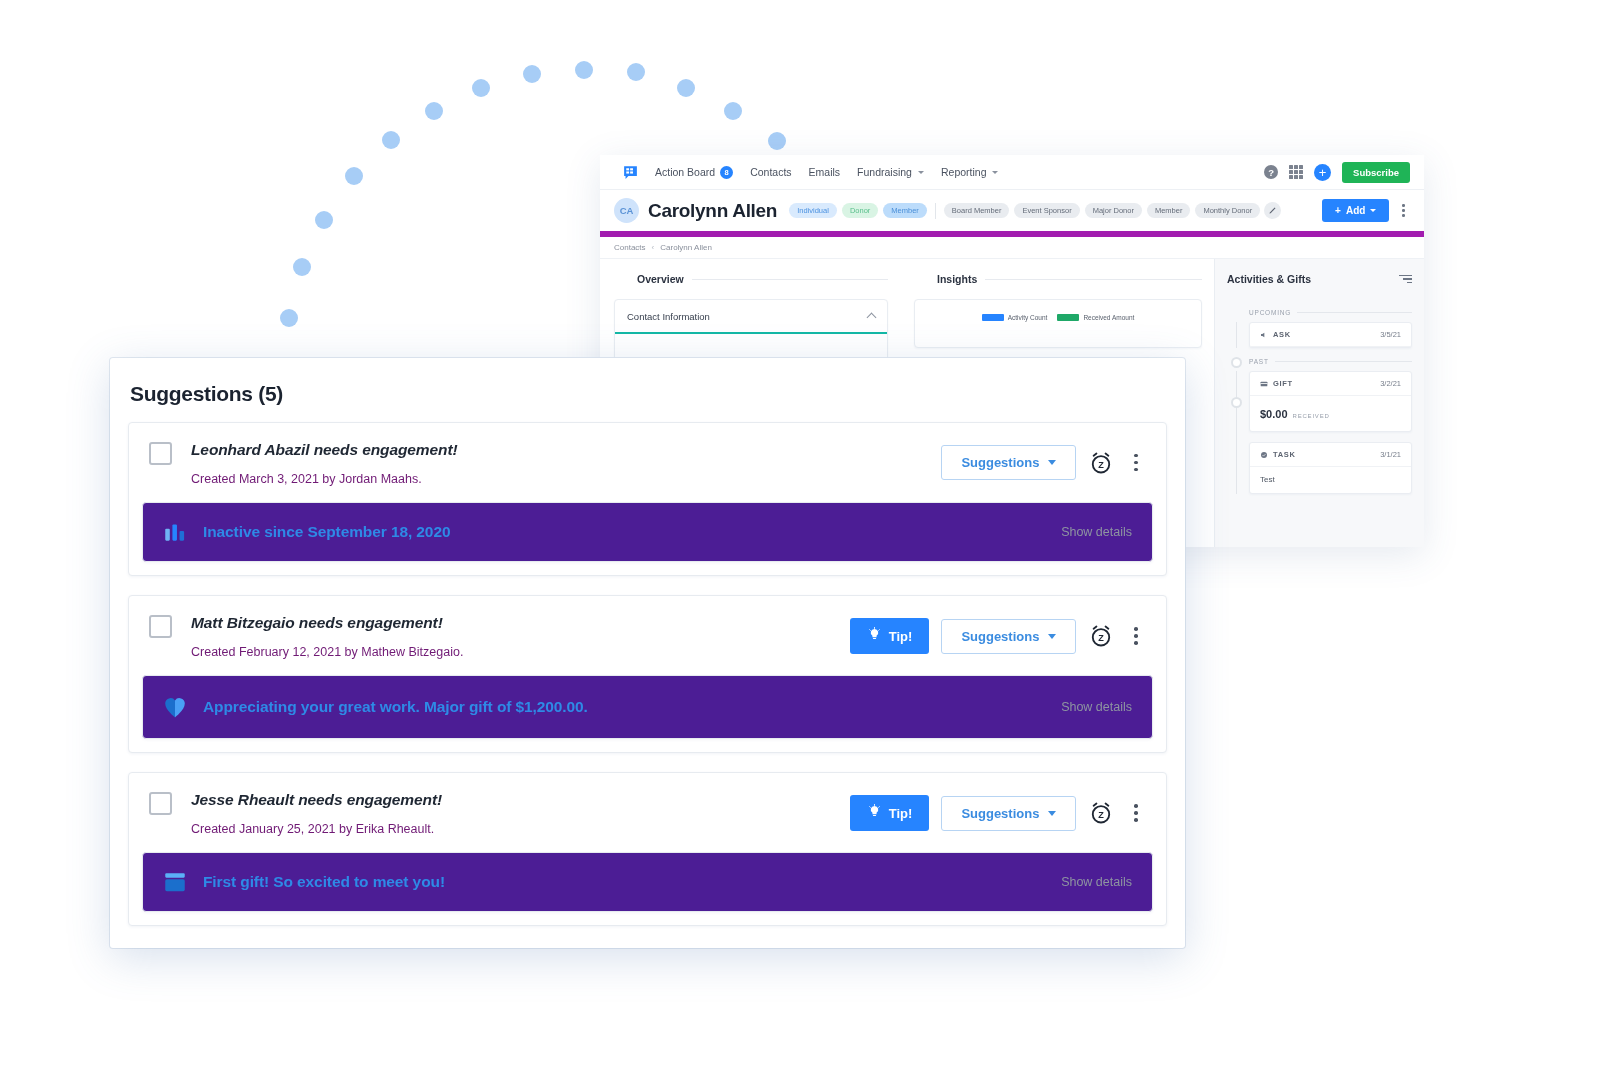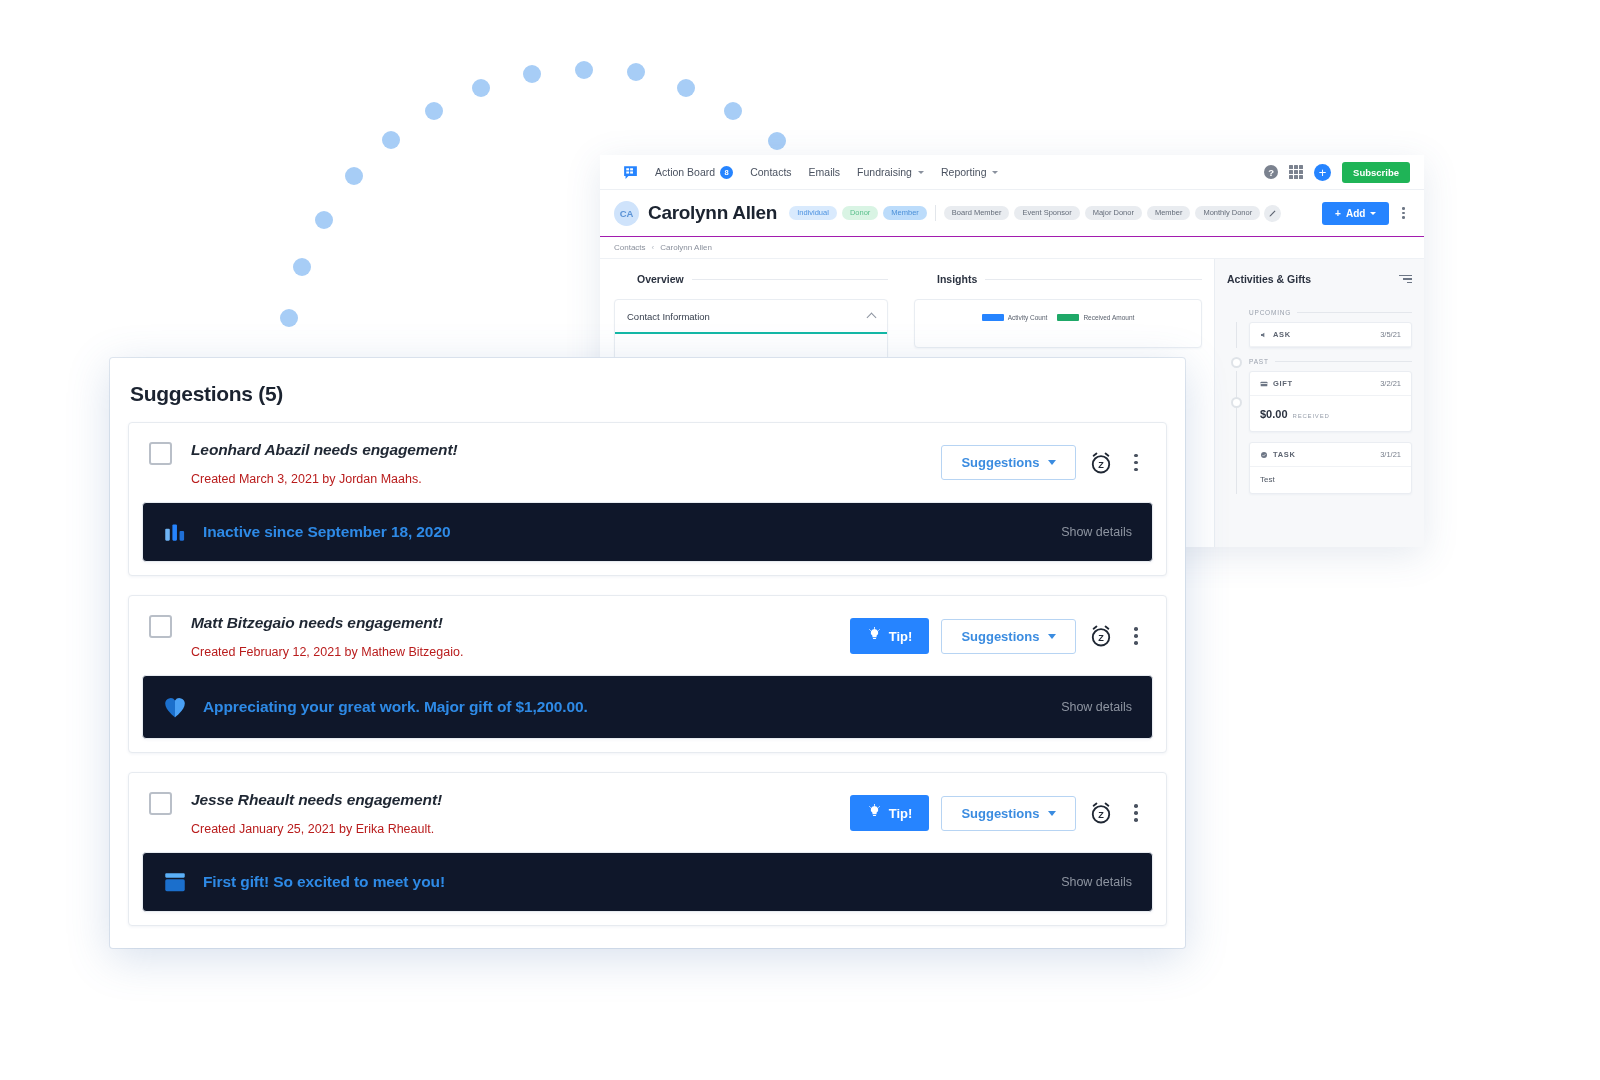--- a/index.html
+++ b/index.html
@@ -65,21 +65,21 @@
     display: flex; align-items: center; justify-content: center;
   }
   .btn-subscribe {
     background: #1fb457; color: #fff; font-size: 9.5px; font-weight: bold;
     border-radius: 3px; padding: 5px 11px; white-space: nowrap;
   }
 
   
   .crm-contact-header {
     height: 47px; display: flex; align-items: center;
-    padding: 0 14px 0 14px; border-bottom: 1px solid #a21caf; justify-content: space-between;
+    padding: 0 14px 0 14px; border-bottom: 6px solid #a21caf; justify-content: space-between;
   }
   .avatar-circle {
     width: 25px; height: 25px; border-radius: 50%;
     background: #cfe3fb; color: #5b93d6;
     font-size: 9.5px; font-weight: bold;
     display: flex; align-items: center; justify-content: center;
     margin-right: 9px; flex: 0 0 auto;
   }
   .contact-name { font-size: 19px; font-weight: bold; color: #1b2330; letter-spacing: -.3px; white-space: nowrap; }
   .tag-group { display: flex; align-items: center; gap: 5px; margin-left: 12px; }
@@ -190,41 +190,41 @@
     box-shadow: 0 1px 3px rgba(60,90,140,.07);
     overflow: hidden;
   }
   .sg-main { display: flex; align-items: flex-start; padding: 18px 20px 16px 20px; }
   .sg-check {
     width: 23px; height: 23px; border: 2px solid #b9bfc8; border-radius: 3px;
     flex: 0 0 auto; margin-top: 1px;
   }
   .sg-text { margin-left: 19px; }
   .sg-headline { font-size: 15.5px; font-weight: bold; color: #1f2733; letter-spacing: -.1px; font-style: italic; }
-  .sg-sub { font-size: 12.5px; color: #b91c1c; margin-top: 13px; }
+  .sg-sub { font-size: 12.5px; color: #701a75; margin-top: 13px; }
   .sg-actions { margin-left: auto; display: flex; align-items: center; gap: 12px; padding-top: 4px; }
   .btn-tip {
     background: #2684ff; color: #fff; font-size: 13px; font-weight: bold;
     border-radius: 3px; padding: 9px 17px; display: flex; align-items: center; gap: 7px;
     white-space: nowrap;
   }
   .btn-suggestions {
     border: 1px solid #b7d4f3; border-radius: 3px; background: #fff;
     color: #3b8ce0; font-size: 13px; font-weight: bold;
     padding: 9px 19px; display: flex; align-items: center; gap: 9px; white-space: nowrap;
   }
   .caret-blue { width: 0; height: 0; border-left: 4px solid transparent;
     border-right: 4px solid transparent; border-top: 5px solid #3b8ce0; }
   .snooze-btn { width: 26px; height: 26px; display: flex; align-items: center; justify-content: center; }
   .kebab-lg { display: flex; flex-direction: column; gap: 3.4px; padding: 4px 8px; }
   .kebab-lg i { width: 3.6px; height: 3.6px; border-radius: 50%; background: #4a5260; }
 
   .sg-detail {
     margin: 0 13px 13px 13px;
-    border: 1px solid #e7ebf0; border-radius: 4px; background: #0f172a;
+    border: 1px solid #e7ebf0; border-radius: 4px; background: #4c1d95;
     box-shadow: 0 1px 3px rgba(60,90,140,.06);
     display: flex; align-items: center;
     padding: 16px 20px 16px 18px;
   }
   .sg-detail-icon { width: 28px; flex: 0 0 auto; display: flex; align-items: center; justify-content: center; }
   .sg-detail-text { font-size: 15.5px; font-weight: bold; color: #2e8ae6; margin-left: 14px; letter-spacing: -.1px; }
   .show-details { margin-left: auto; font-size: 12.5px; color: #8e95a1; white-space: nowrap; }
 </style>
 </head>
 <body>

